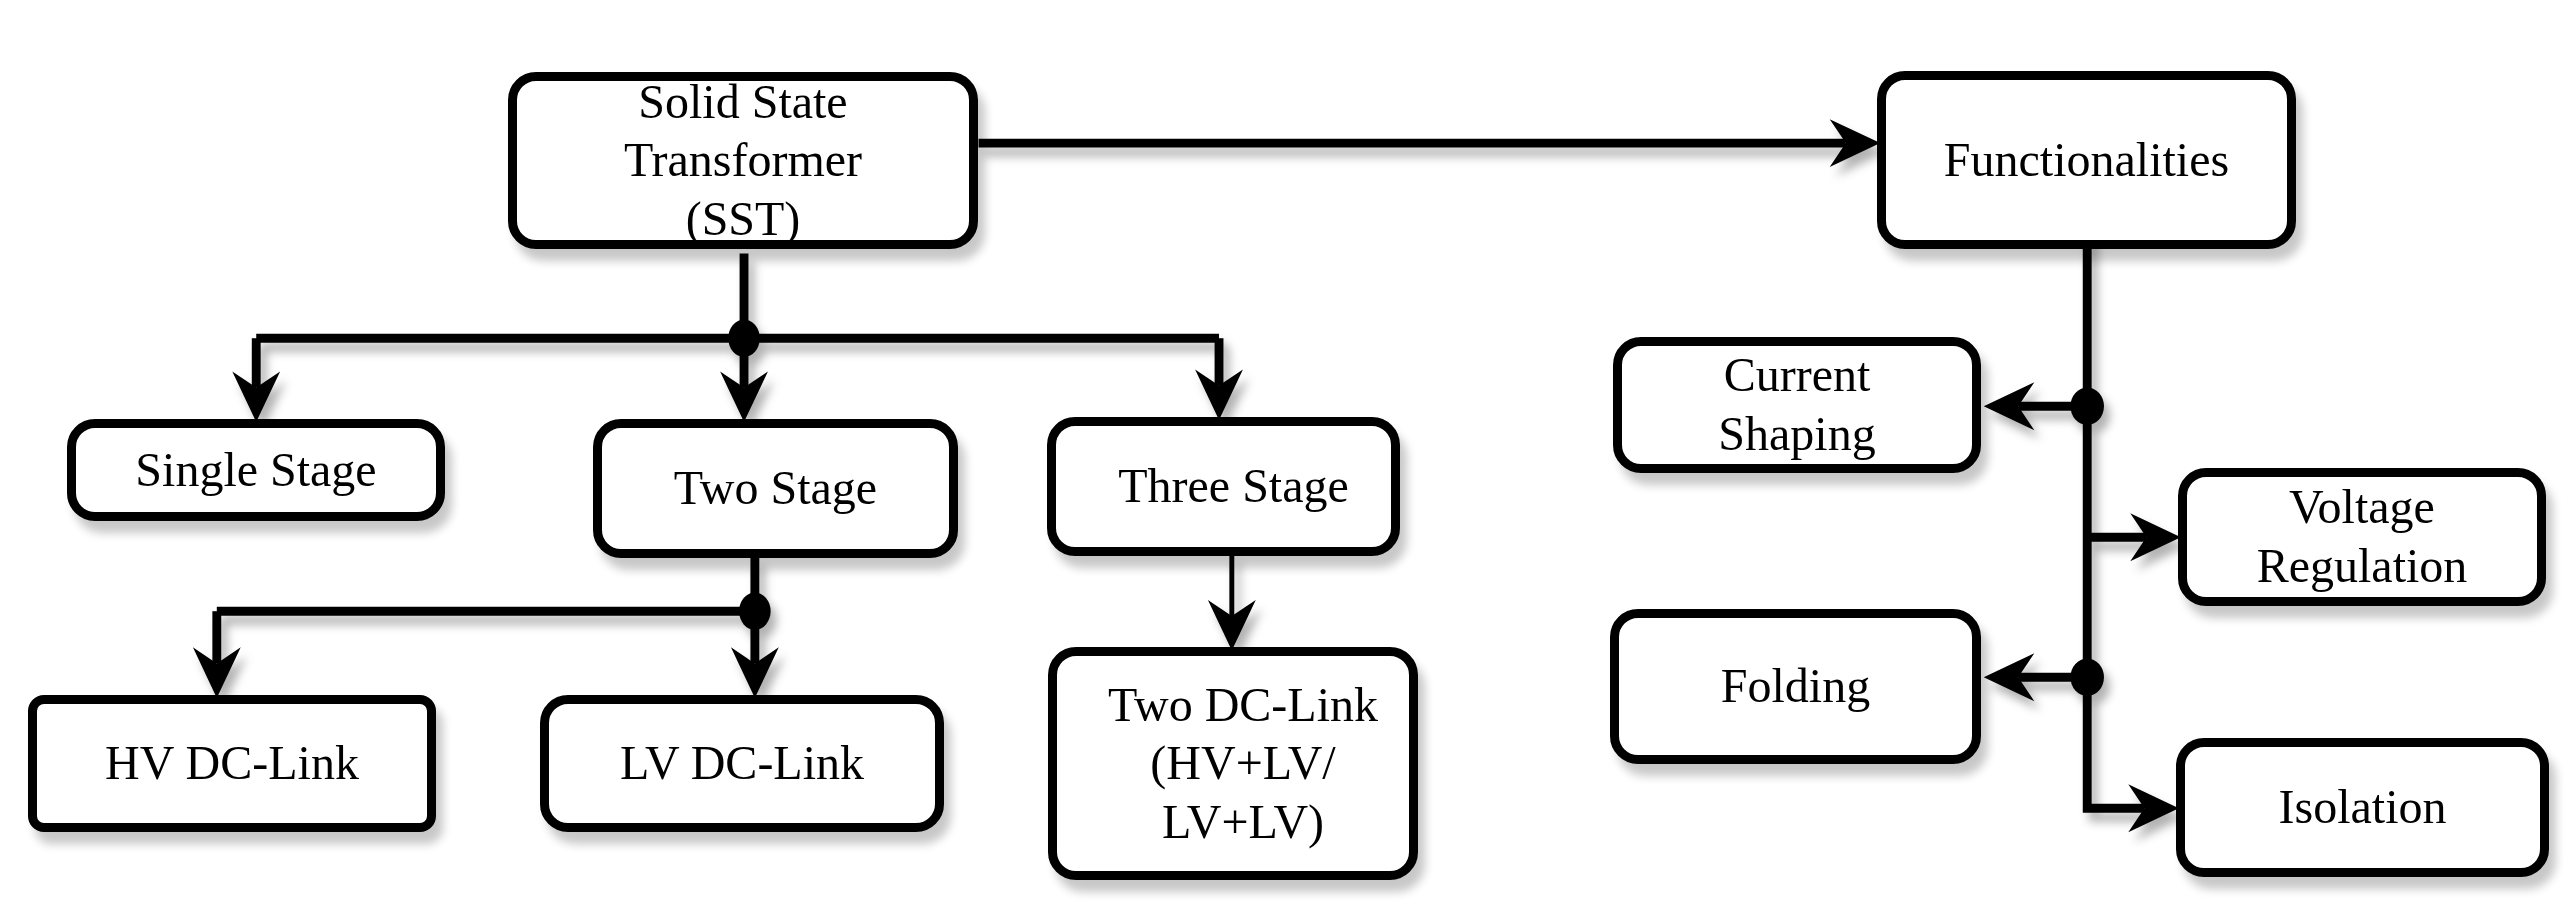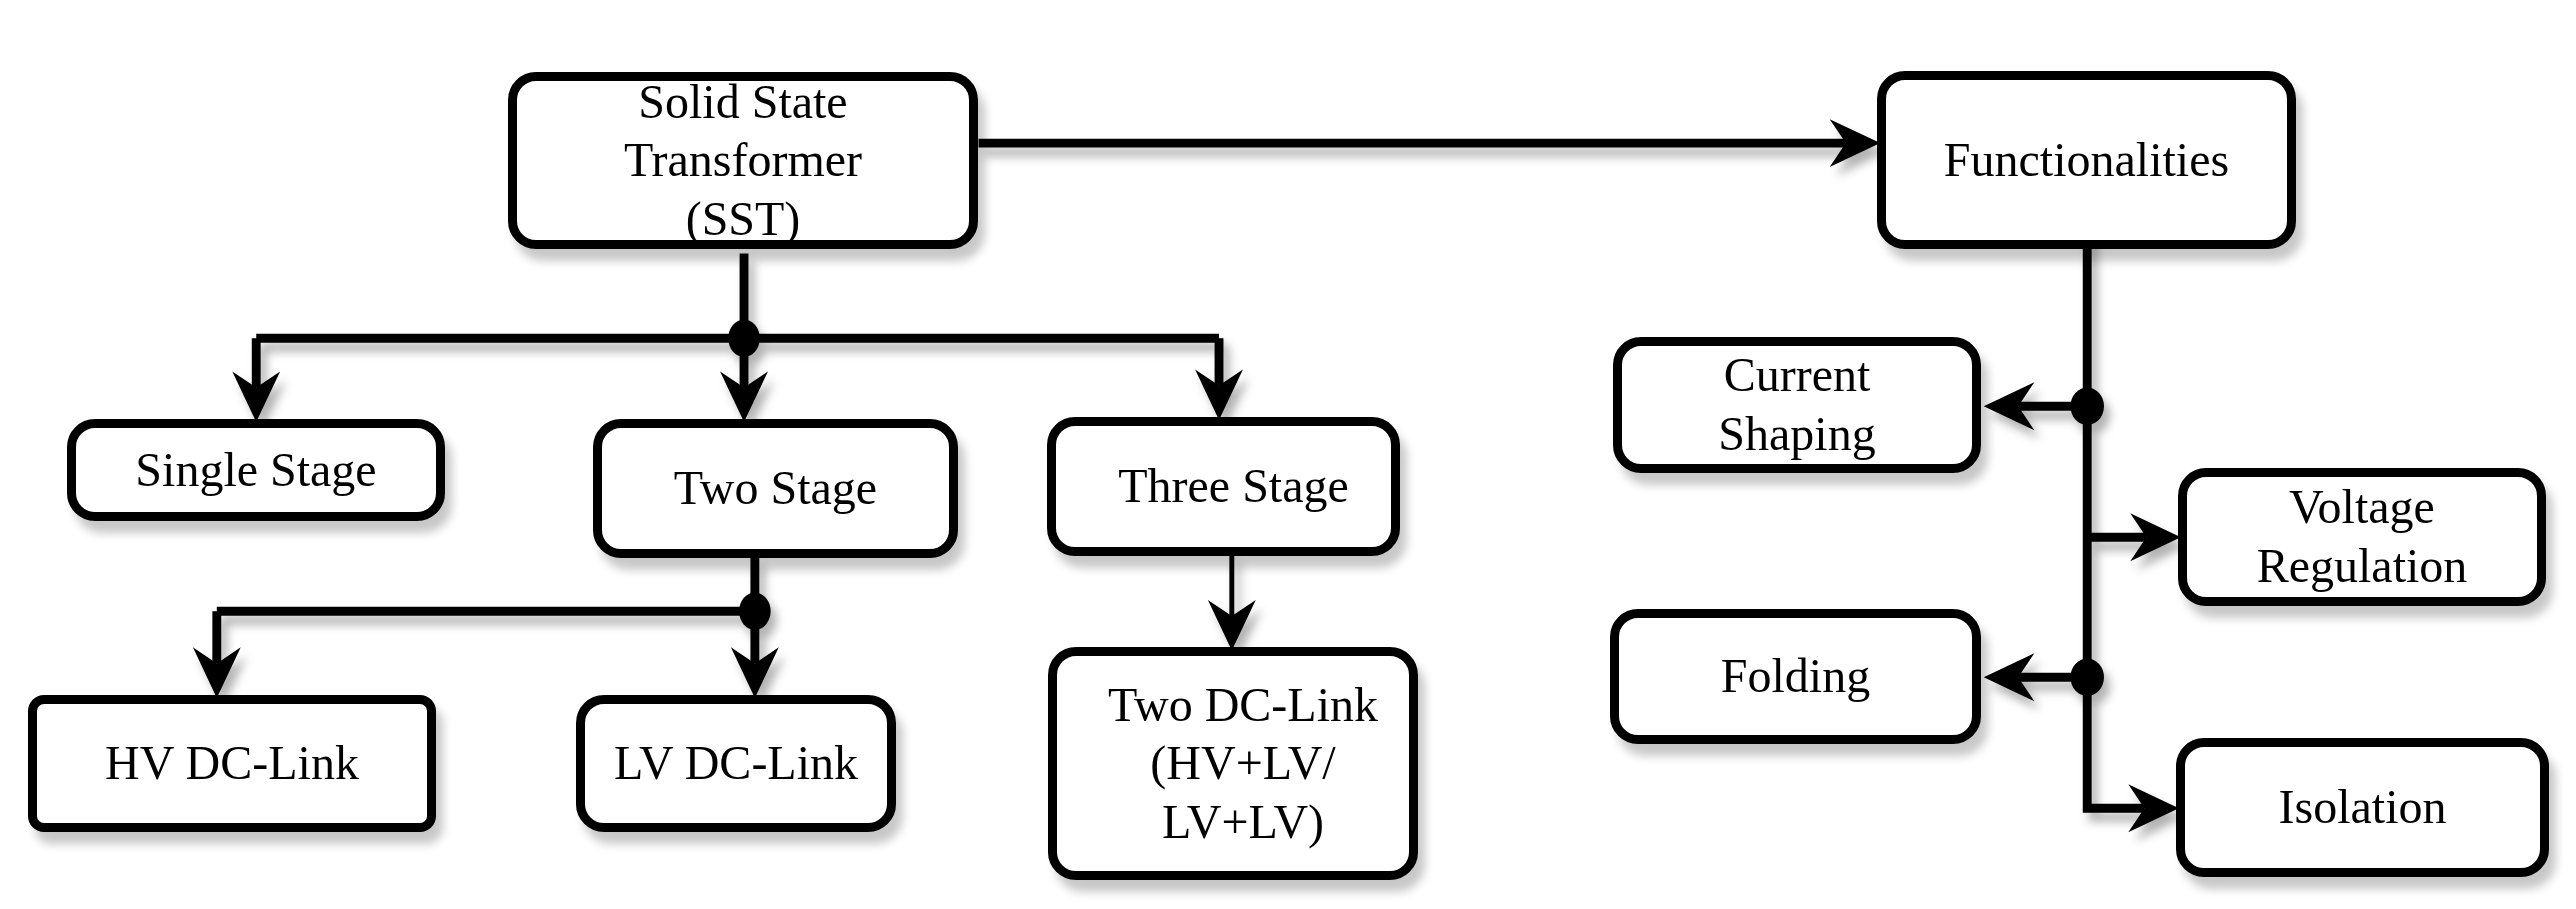--- a/index.html
+++ b/index.html
@@ -52,25 +52,25 @@
     white-space: pre-line;
     display: block;
   }
   
   .n-sst                { left: 508px;  top: 32px;  width: 470px; height: 177px; margin-top: 40px; }
   .n-functionalities    { left: 1877px; top: 71px;  width: 419px; height: 178px; }
   .n-single-stage       { left: 67px;   top: 419px; width: 378px; height: 102px; }
   .n-two-stage          { left: 593px;  top: 419px; width: 365px; height: 139px; }
   .n-three-stage        { left: 1047px; top: 417px; width: 353px; height: 139px; padding-left: 20px; }
   .n-hv-dc-link         { left: 28px;   top: 695px; width: 408px; height: 137px; border-radius: 16px; }
-  .n-lv-dc-link         { left: 576px;  top: 695px; width: 320px; height: 137px; }
+  .n-lv-dc-link         { left: 540px;  top: 695px; width: 404px; height: 137px; }
   .n-two-dc-link        { left: 1048px; top: 647px; width: 370px; height: 233px; padding-left: 20px; }
   .n-current-shaping    { left: 1613px; top: 337px; width: 368px; height: 136px; }
   .n-voltage-regulation { left: 2178px; top: 468px; width: 368px; height: 138px; justify-content: center; }
-  .n-folding            { left: 1610px; top: 609px; width: 371px; height: 135px; }
+  .n-folding            { left: 1610px; top: 609px; width: 371px; height: 155px; }
   .n-isolation          { left: 2176px; top: 738px; width: 373px; height: 139px; font-family: Liberation Serif, serif; }
 </style>
 </head>
 <body>
 
 <div id="diagram">
 
   <svg id="connector-layer" width="2576" height="910" viewBox="0 0 2614 923">
     <defs>
       <marker id="barb" viewBox="0 0 12 12" refX="4" refY="6" markerWidth="56" markerHeight="56" markerUnits="userSpaceOnUse" orient="auto">

